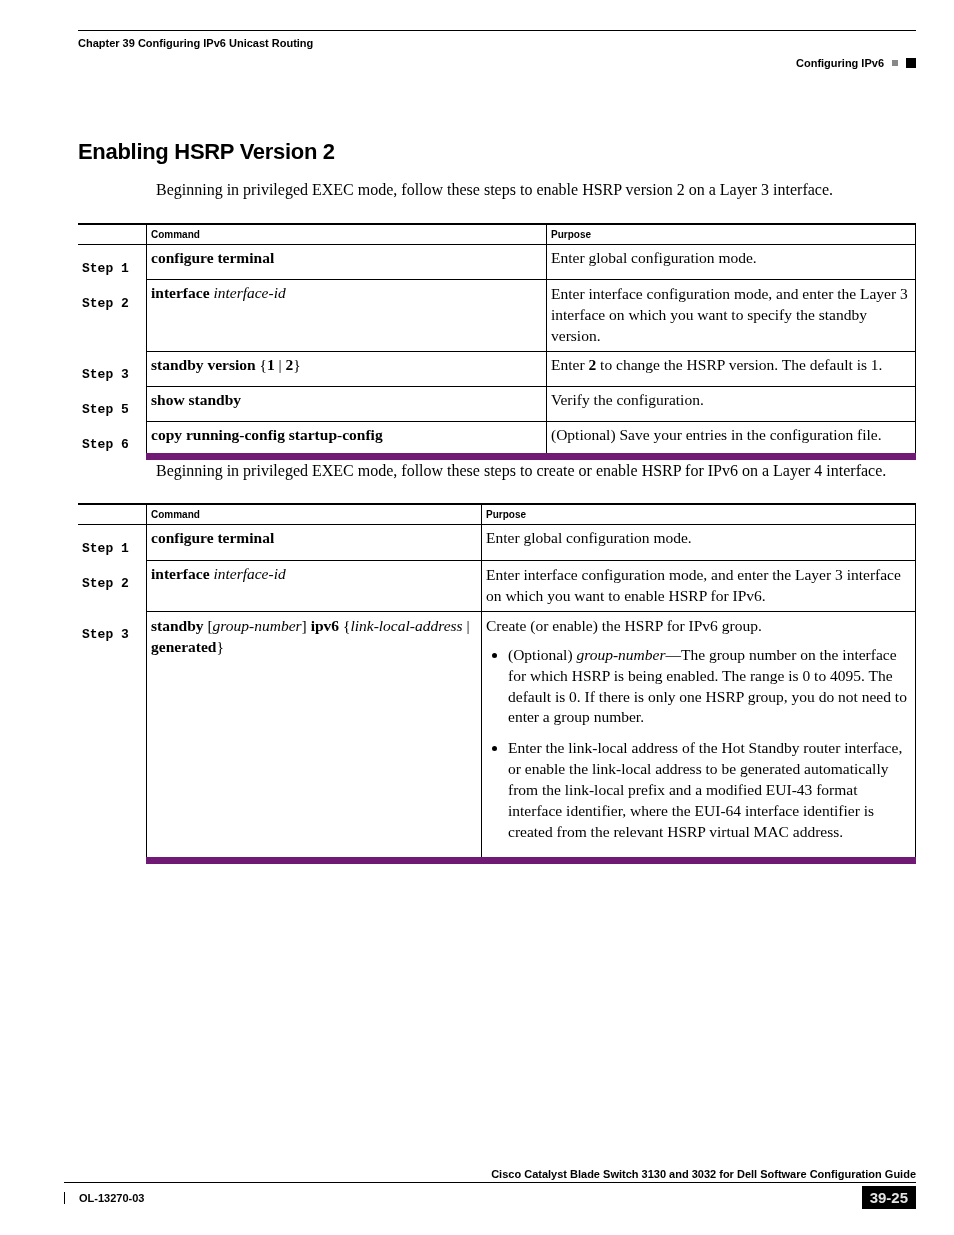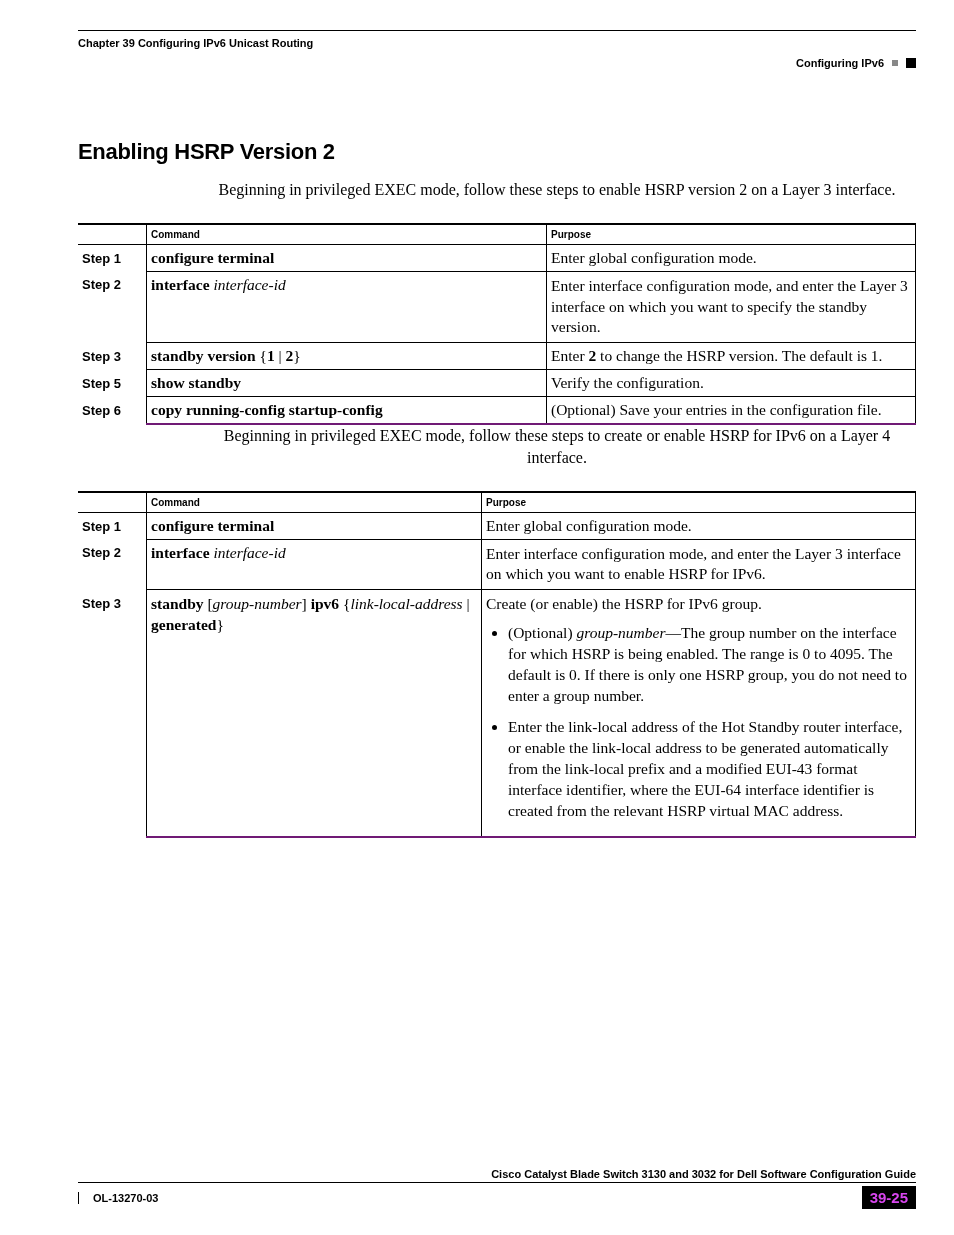--- a/index.html
+++ b/index.html
@@ -62,24 +62,23 @@
   .section-title2 {
     font-family: Arial, Helvetica, sans-serif;
     font-weight: bold;
     font-size: 22px;
     margin-top: 28px;
     margin-bottom: 14px;
     letter-spacing: -0.3px;
   }
   .intro {
     font-size: 16px;
-    margin-left: 120px;
+    margin-left: 78px;
     margin-bottom: 22px;
     line-height: 1.35;
-    text-align: center;
   }
   table.cmd {
     border-collapse: collapse;
     width: 100%;
     font-size: 15.5px;
   }
   table.cmd td, table.cmd th {
     vertical-align: top;
     padding: 4px 6px 4px 4px;
     text-align: left;
@@ -94,53 +93,53 @@
   table.cmd thead th.cmdcol, table.cmd thead th.purposecol {
     border-left: 1px solid #000;
   }
   table.cmd thead th.purposecol {
     border-right: 1px solid #000;
   }
   table.cmd tbody td {
     border-bottom: 1px solid #000;
   }
   table.cmd tbody tr:last-child td {
-    border-bottom: 2px solid #701a75;
+    border-bottom: 7px solid #701a75;
   }
   table.cmd tbody tr:last-child td.stepcol {
     border-bottom: none;
   }
   table.cmd td.stepcol {
-    font-family: Liberation Sans, sans-serif;
+    font-family: Liberation Mono, monospace;
     font-weight: bold;
     font-size: 13px;
     width: 58px;
     border-bottom: none;
-    padding-top: 6px;
+    padding-top: 16px;
   }
   table.cmd td.cmdcol {
     border-left: 1px solid #000;
   }
   table.cmd td.purposecol {
     border-left: 1px solid #000;
     border-right: 1px solid #000;
   }
   .b { font-weight: bold; }
   .i { font-style: italic; }
   ul.doc {
     margin: 8px 0 4px 0;
     padding-left: 22px;
   }
   ul.doc li {
     margin-bottom: 10px;
     line-height: 1.35;
   }
   .footer {
     position: absolute;
-    left: 78px;
+    left: 64px;
     right: 38px;
     bottom: 26px;
   }
   .footer-rule {
     border-top: 1px solid #000;
     margin-bottom: 3px;
   }
   .footer-row {
     display: flex;
     align-items: center;
@@ -151,21 +150,21 @@
   }
   .footer-title {
     text-align: right;
     font-family: Arial, Helvetica, sans-serif;
     font-size: 11px;
     font-weight: bold;
     margin-bottom: 2px;
   }
   .page-num {
     background: #000;
-    color: #d946ef;
+    color: #e5e5e5;
     padding: 3px 8px;
     font-size: 15px;
     font-weight: bold;
   }
   .footer-left {
     display: flex;
     align-items: center;
     gap: 14px;
   }
   .tick {

